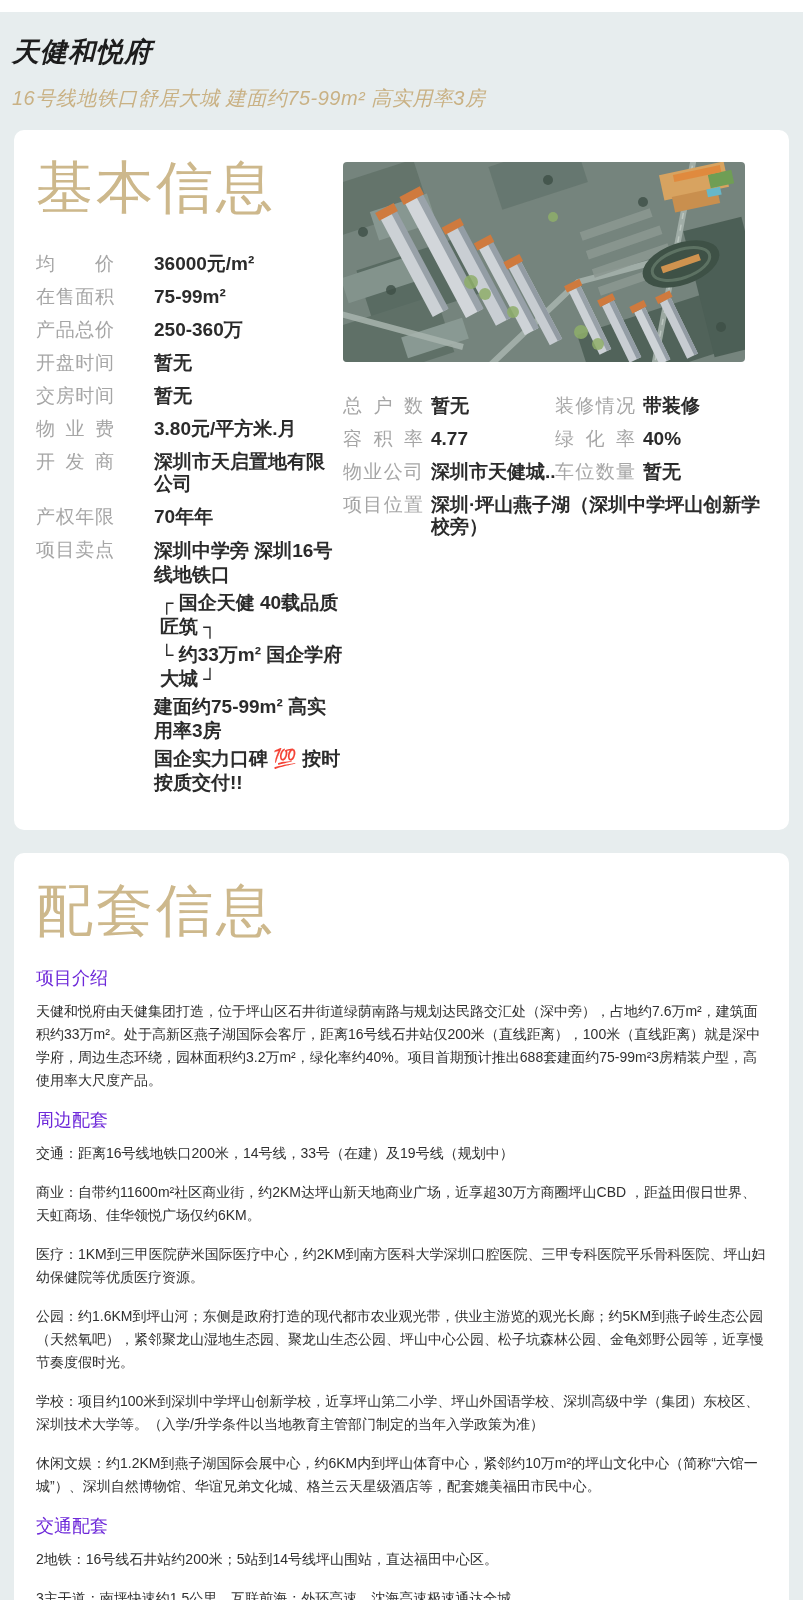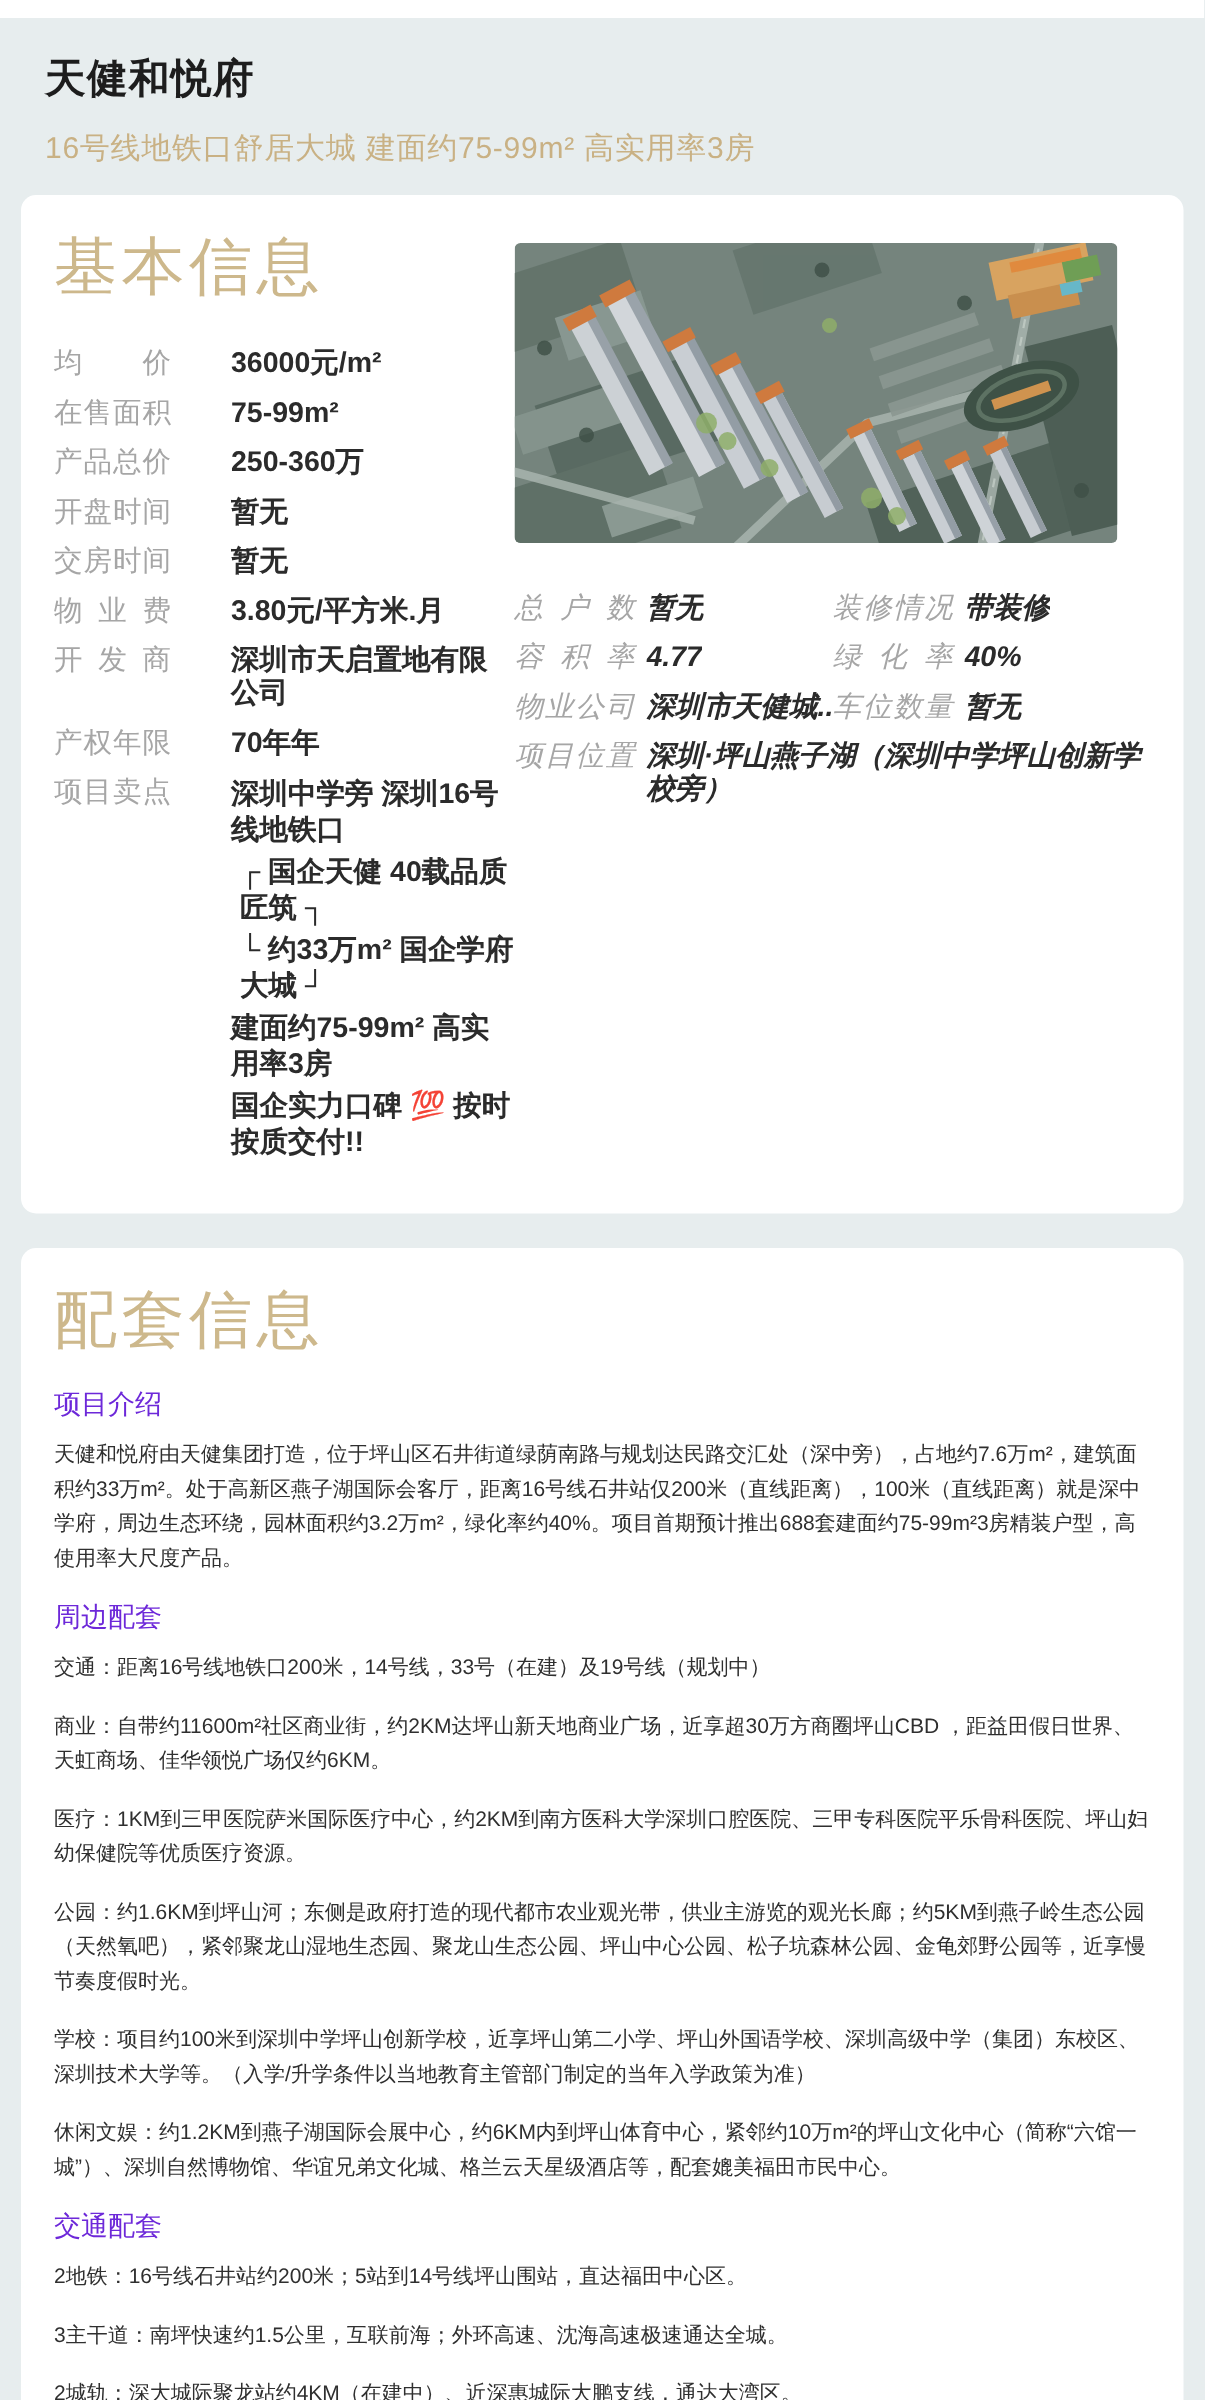--- a/index.html
+++ b/index.html
@@ -1,32 +1,32 @@
 <!DOCTYPE html>
 <html><head>
 <meta charset="utf-8">
 <style>
   html,body { margin:0; padding:0; }
   body { background:#e7edee; font-family:"Liberation Sans","DejaVu Sans",sans-serif; }
   .page { position:relative; width:803px; height:1600px; background:#e7edee; overflow:hidden; }
   .top-strip { height:12px; background:#ffffff; }
 
   
-  .header { padding:22px 30px 18px 30px; }
+  .header { padding:22px 30px 18px 12px;font-style:italic; }
   .title { font-size:27px; font-weight:700; color:#1d1d1d; letter-spacing:1px; }
   .subtitle { margin-top:15px; font-size:20px; color:#c9b184; letter-spacing:0.5px; }
 
   
   .card { background:#ffffff; border-radius:10px; margin:0 14px; padding:20px 22px; box-sizing:border-box; }
-  .gold-heading { font-size:42px; color:#cdb88c; letter-spacing:3px; font-weight:500; }
+  .gold-heading { font-size:57px; color:#cdb88c; letter-spacing:3px; font-weight:500; }
 
   
   .basic-body { display:flex; }
   .basic-left { width:307px; flex:none; }
-  .basic-right { flex:1; min-width:0;font-style:italic; }
+  .basic-right { flex:1; min-width:0; }
   .kv { display:flex; margin-bottom:11px; font-size:19px; line-height:22px; }
   .kv .k { width:78px; flex:none; color:#a6a6a6; text-align:justify; text-align-last:justify; margin-right:40px; }
   .kv .v { color:#2b2b2b; font-weight:600; }
   .selling-lines { color:#2b2b2b; font-weight:600; font-size:19px; line-height:24px; }
   .selling-lines div { margin-bottom:4px; }
   .selling-lines .bracket { margin-left:6px; }
   .render-img { width:402px; height:200px; margin-top:12px; border-radius:4px; overflow:hidden; display:block; }
   .right-info { margin-top:33px; }
   .pair-row { display:flex; margin-bottom:11px; font-size:19px; line-height:22px; }
   .pair { display:flex; }

